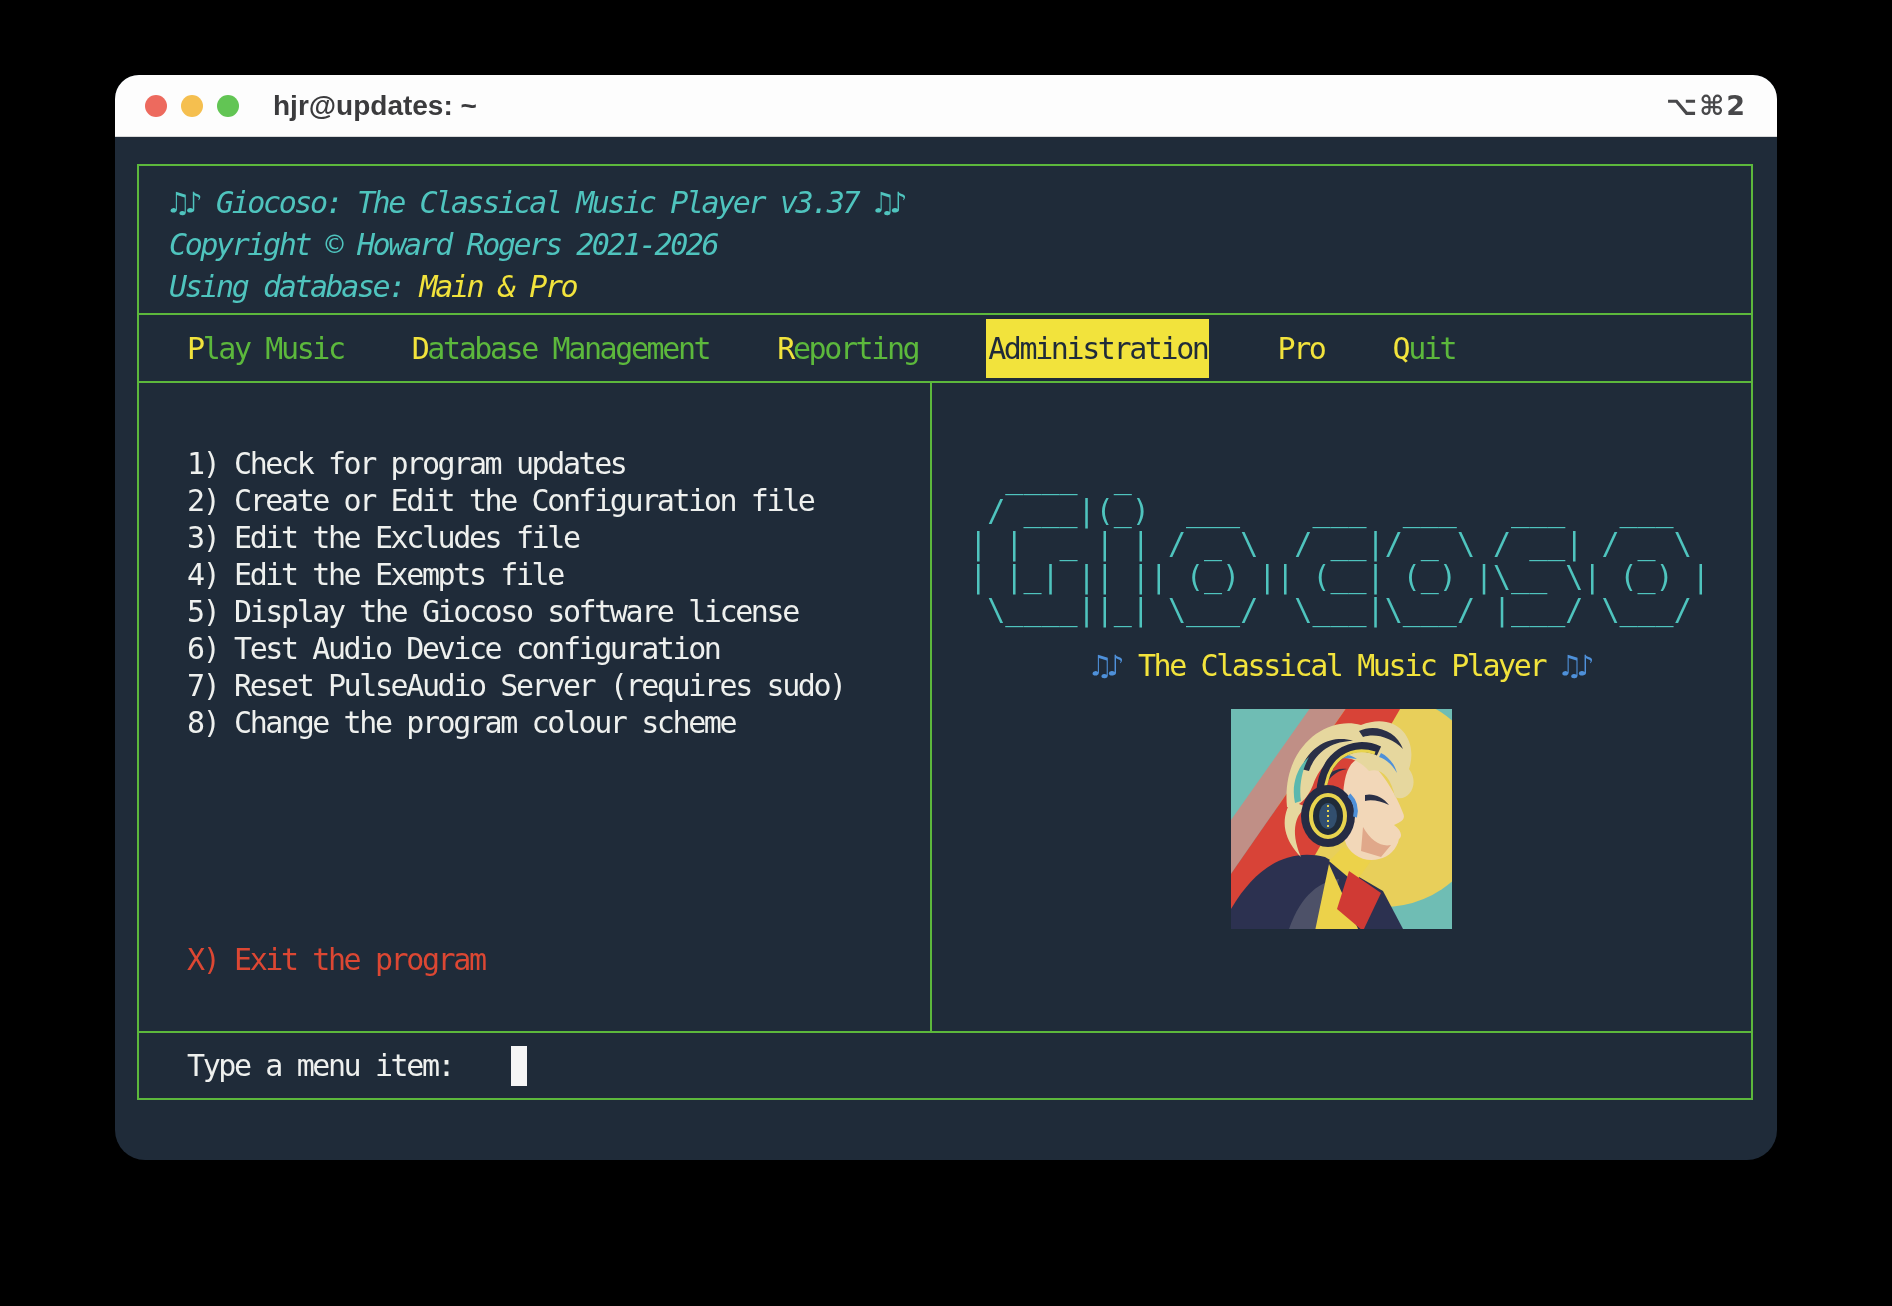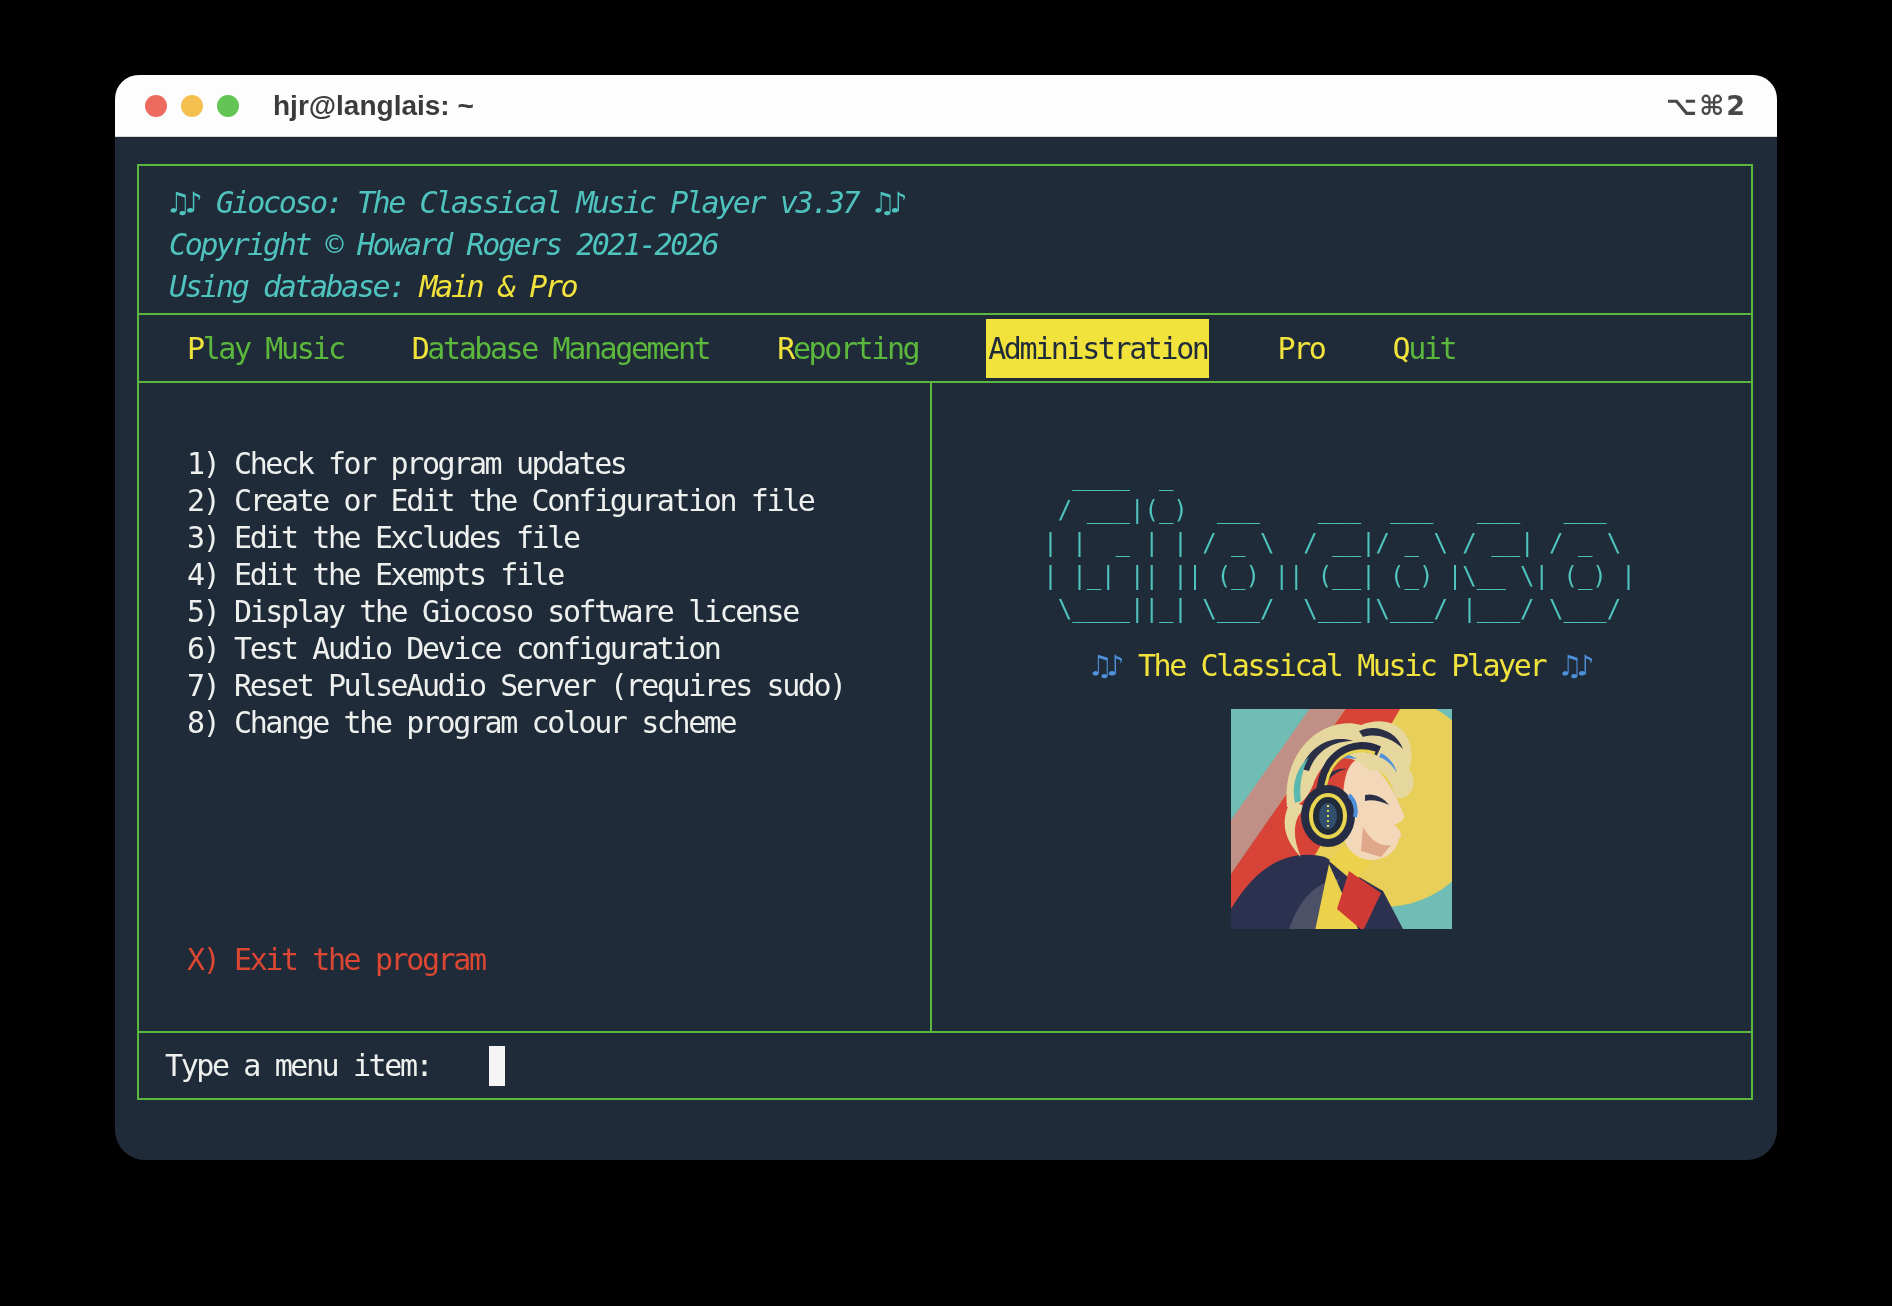--- a/index.html
+++ b/index.html
@@ -45,45 +45,45 @@
   .menu-item.selected{background:var(--yellow);color:var(--bg);padding:12px 2px;}
 
   .t-main{flex:1;display:flex;min-height:0;border-top:2px solid var(--green);}
   .panel-left{width:793px;box-sizing:border-box;border-right:2px solid var(--green);
     padding:62px 0 0 48px;}
   .menu-row{line-height:37px;white-space:pre;}
   .exit-row{margin-top:200px;line-height:37px;color:var(--red);white-space:pre;}
 
   .panel-right{flex:1;display:flex;flex-direction:column;align-items:center;min-width:0;}
   .ascii-logo{
-    margin:78px 4px 0 0;font-size:24px;line-height:33px;letter-spacing:0;
+    margin:78px 4px 0 0;font-size:30px;line-height:33px;letter-spacing:0;
     color:var(--cyan);white-space:pre;font-family:"DejaVu Sans Mono",monospace;
   }
   .logo-subtitle{margin-top:22px;white-space:pre;color:var(--yellow);}
   .logo-subtitle .note{color:var(--blue);}
   .artwork{margin-top:26px;width:221px;height:220px;}
 
   .t-prompt{
     height:67px;box-sizing:border-box;border-top:2px solid var(--green);
-    display:flex;align-items:center;padding-left:26px;white-space:pre;
+    display:flex;align-items:center;padding-left:48px;white-space:pre;
   }
   .cursor{display:inline-block;width:16px;height:40px;background:#f5f5f5;margin-left:58px;}
 </style>
 </head>
 <body>
 
 <div class="window">
 
   <div class="titlebar">
     <div class="lights">
       <div class="light red"></div>
       <div class="light yellow"></div>
       <div class="light green"></div>
     </div>
-    <div class="win-title">hjr@langlais: ~</div>
+    <div class="win-title">hjr@updates: ~</div>
     <div class="win-shortcut">⌥⌘2</div>
   </div>
 
   <div class="term">
 
     <div class="t-header">
       <div>♫♪ Giocoso: The Classical Music Player v3.37 ♫♪</div>
       <div>Copyright © Howard Rogers 2021-2026</div>
       <div><span>Using database: </span><span class="db-value">Main &amp; Pro</span></div>
     </div>

